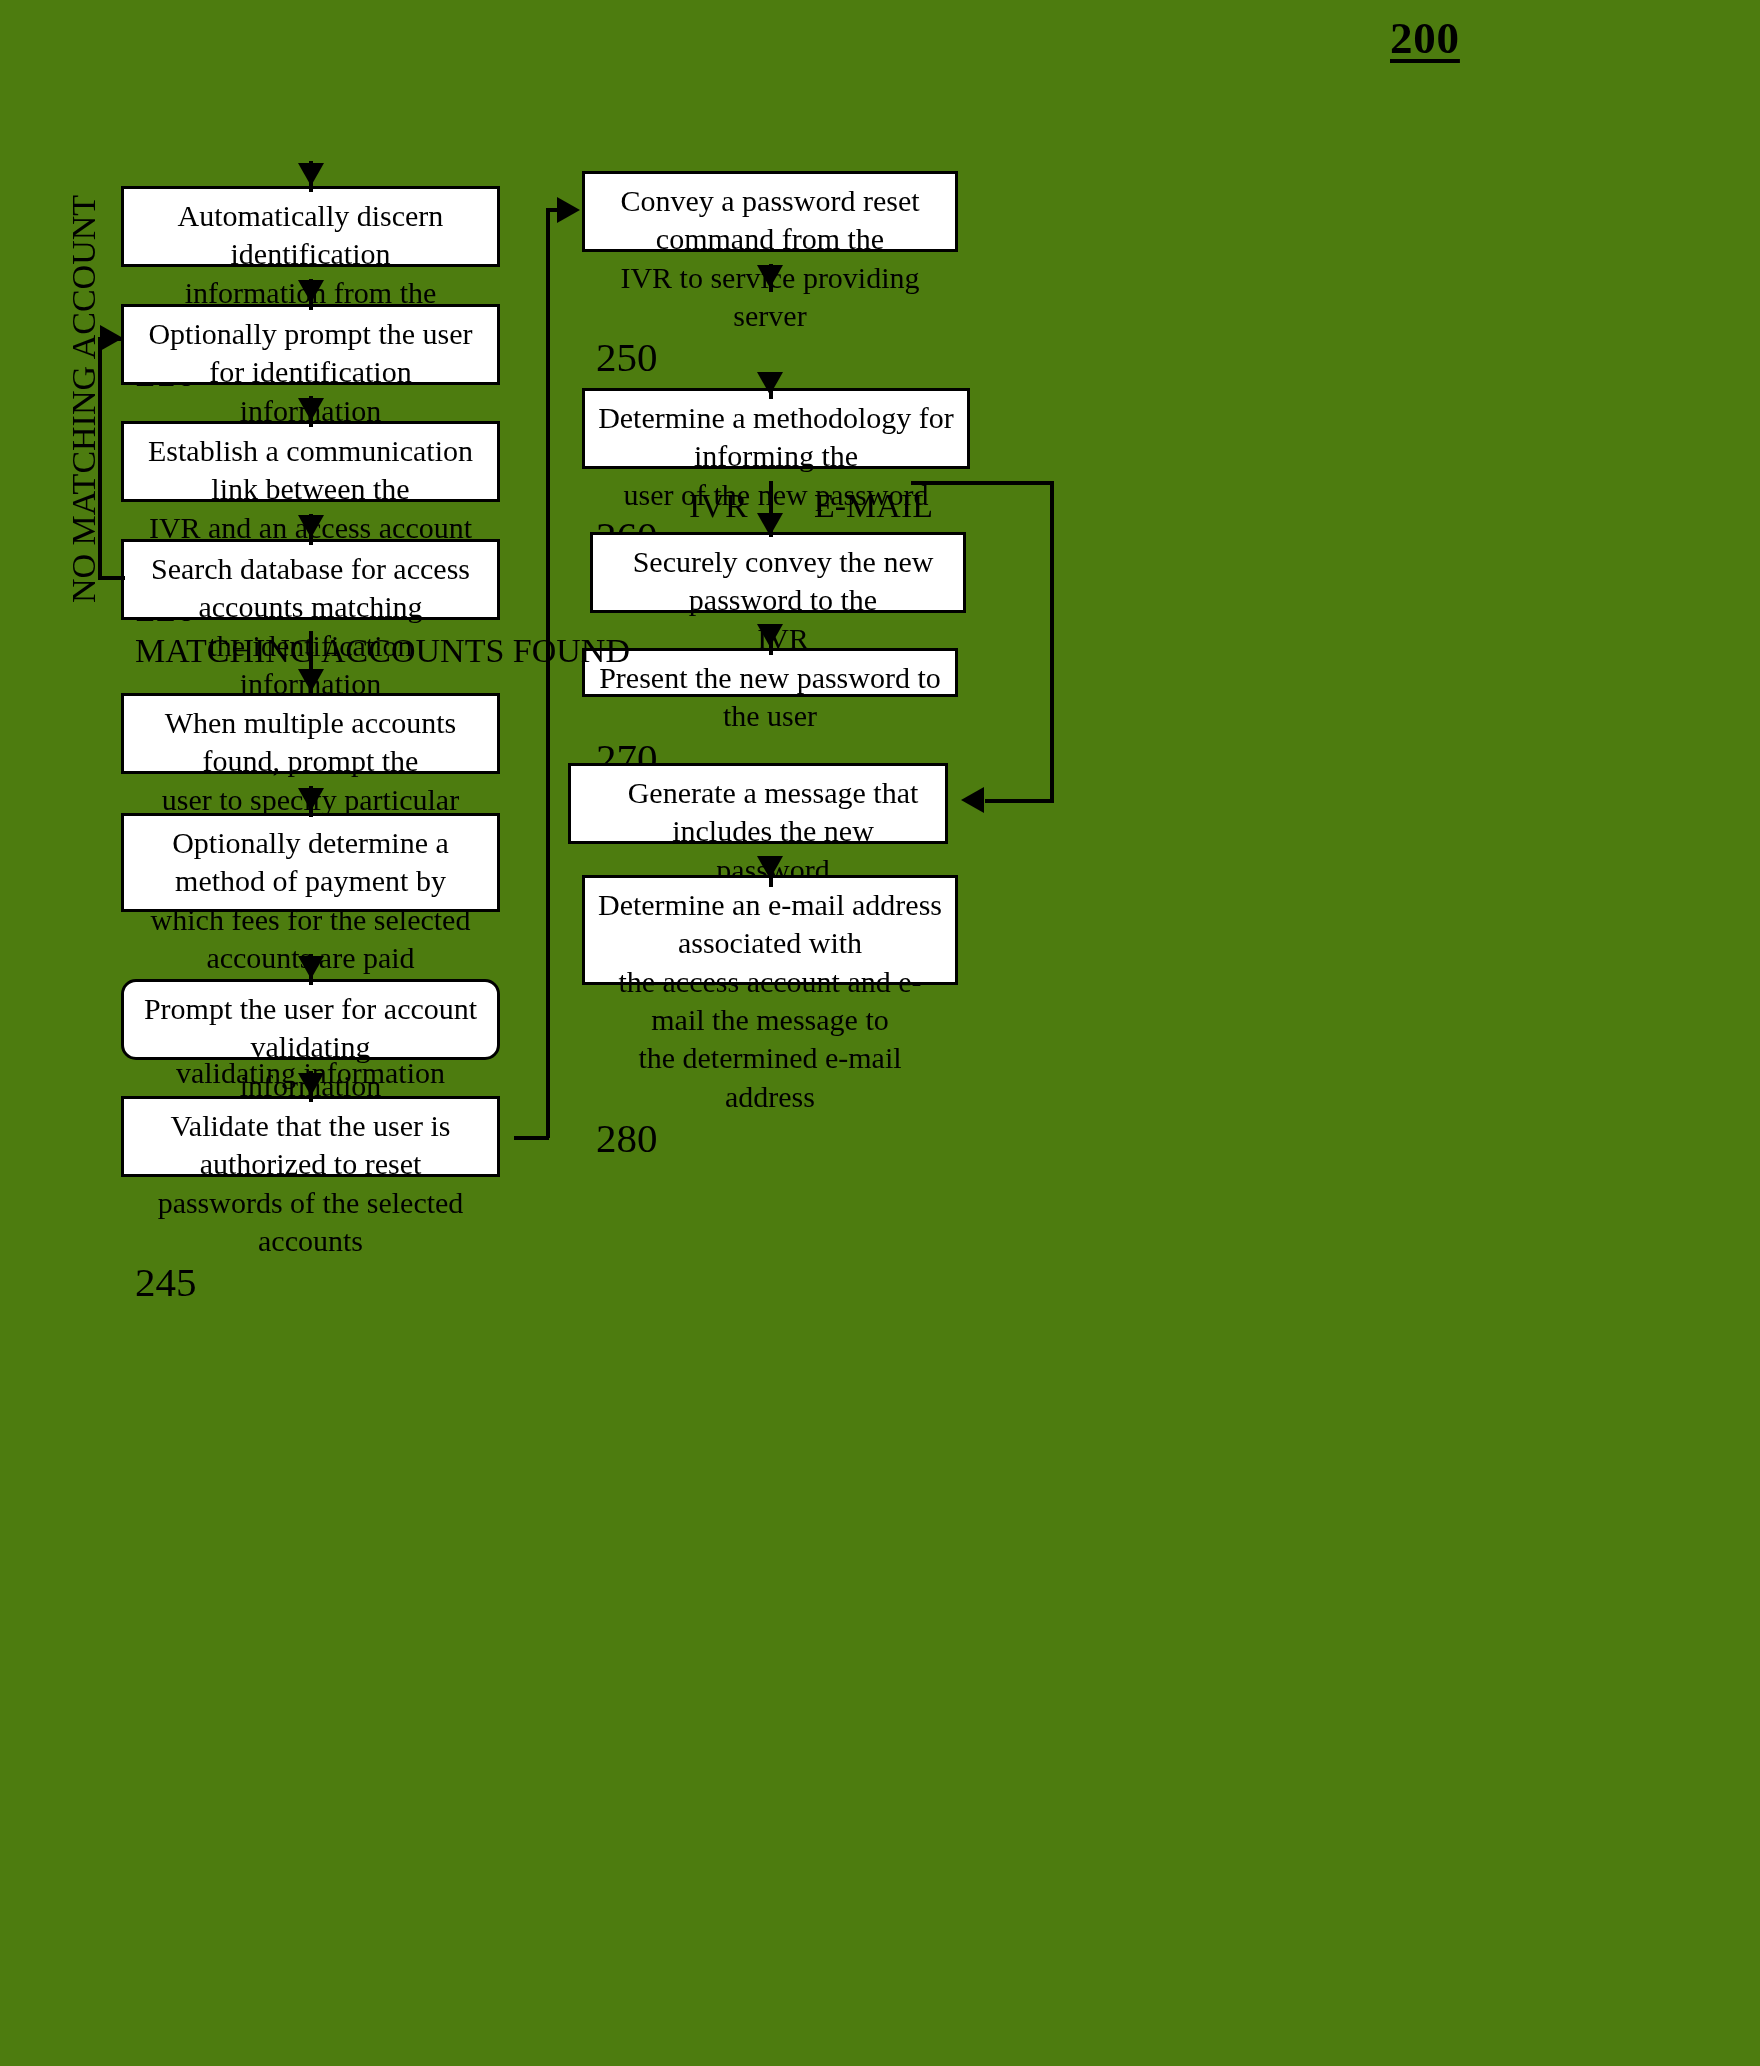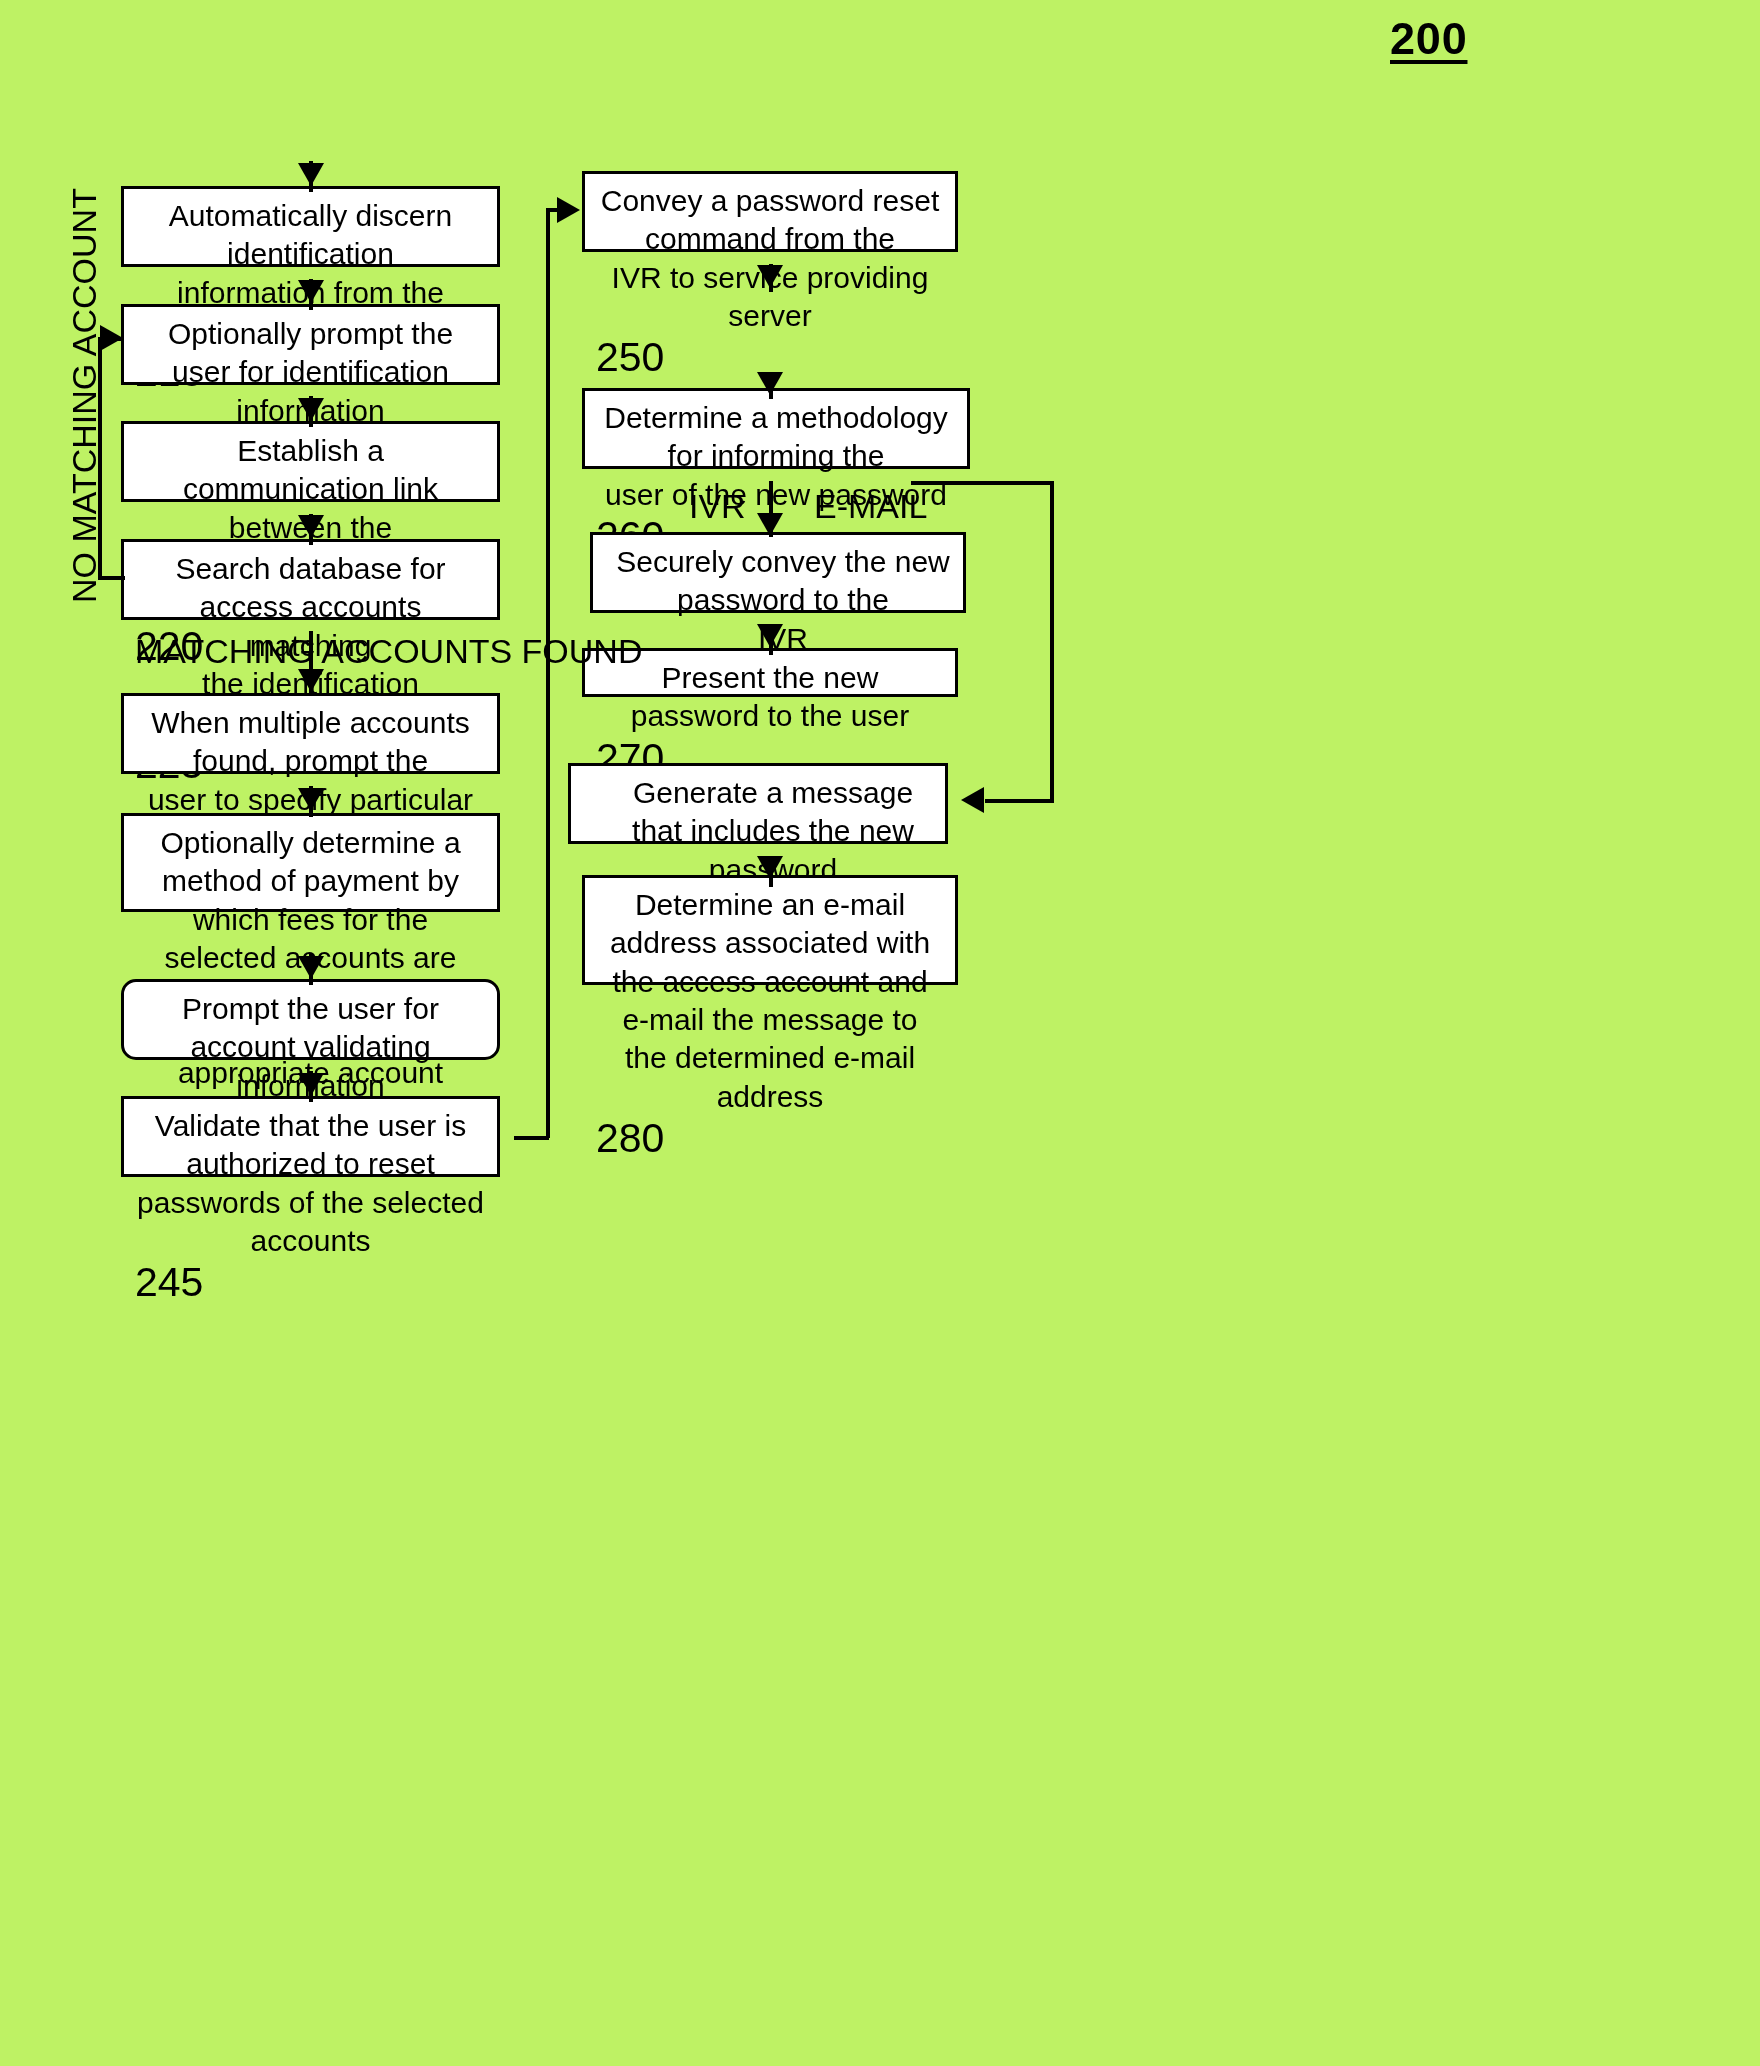--- a/index.html
+++ b/index.html
@@ -4,22 +4,22 @@
 <style>
   html, body {
     margin: 0;
     padding: 0;
     background: #ffffff;
   }
   #figure {
     position: relative;
     width: 1760px;
     height: 2066px;
-    background: #bef264;
-    font-family: Liberation Sans, sans-serif;
+    background: #4d7c0f;
+    font-family: Liberation Serif, serif;
     color: #000000;
     overflow: hidden;
   }
 
   
   .fig-number {
     position: absolute;
     font-size: 45px;
     font-weight: bold;
     letter-spacing: 0.8px;

